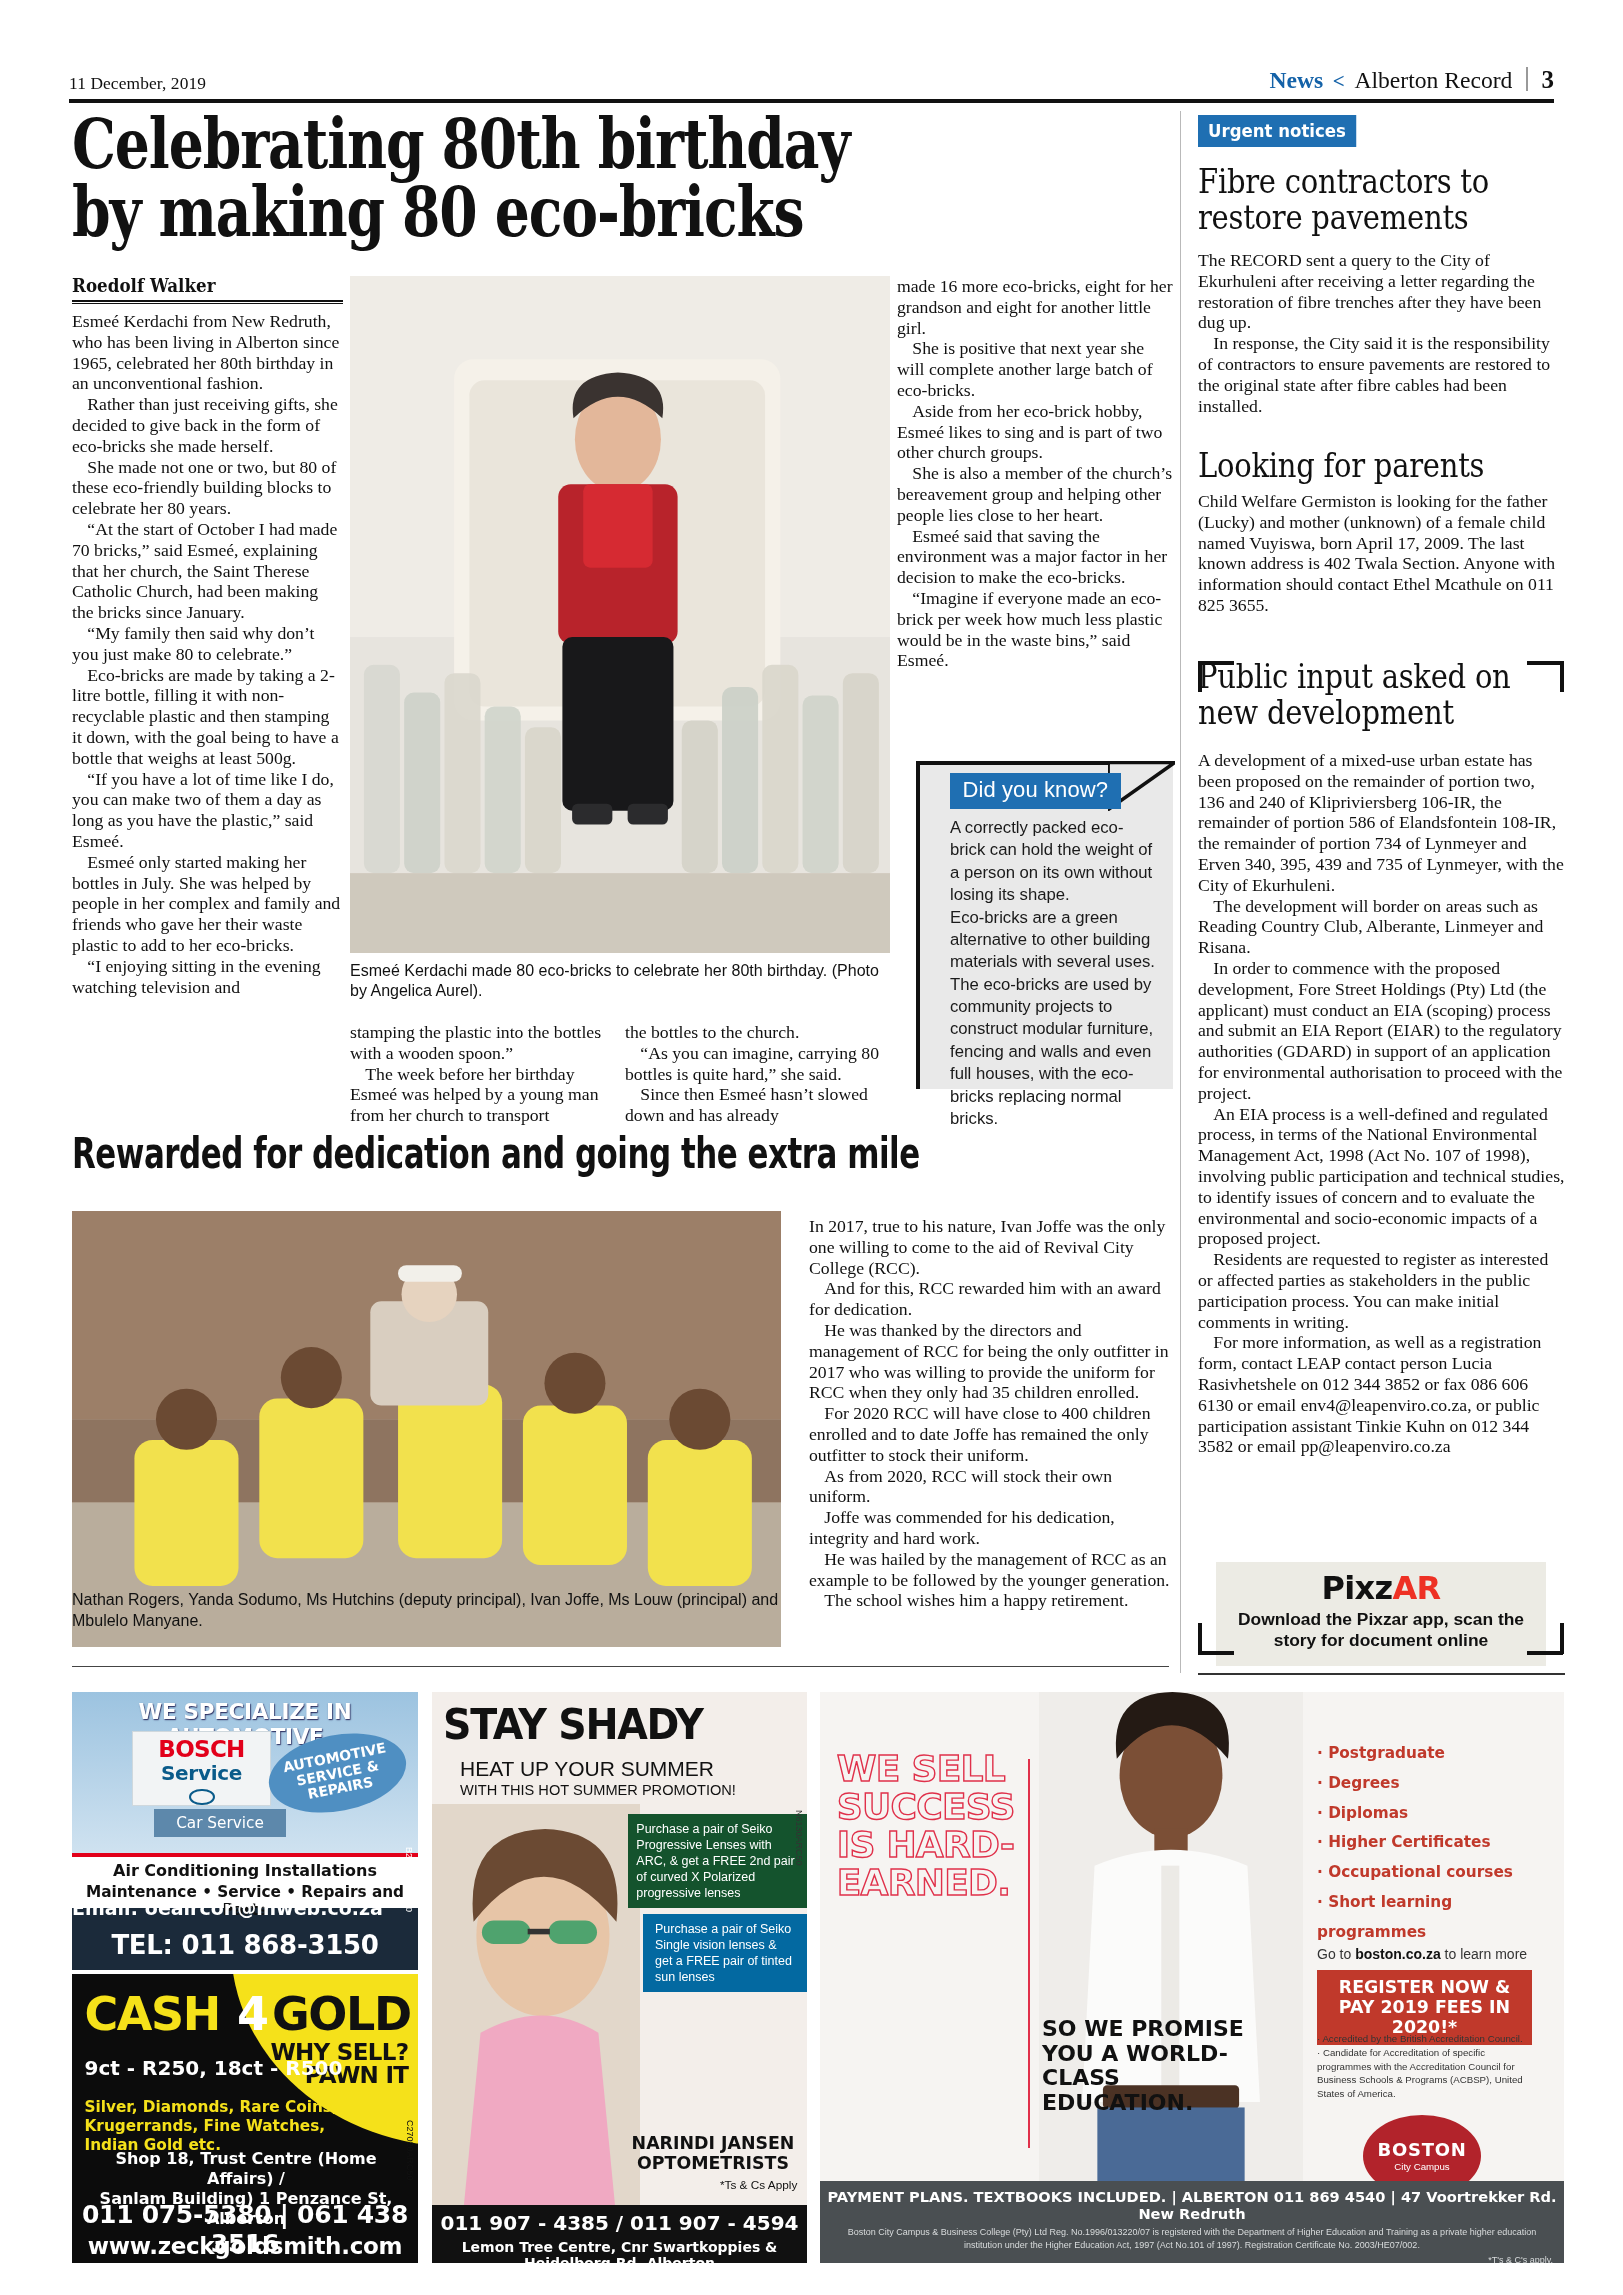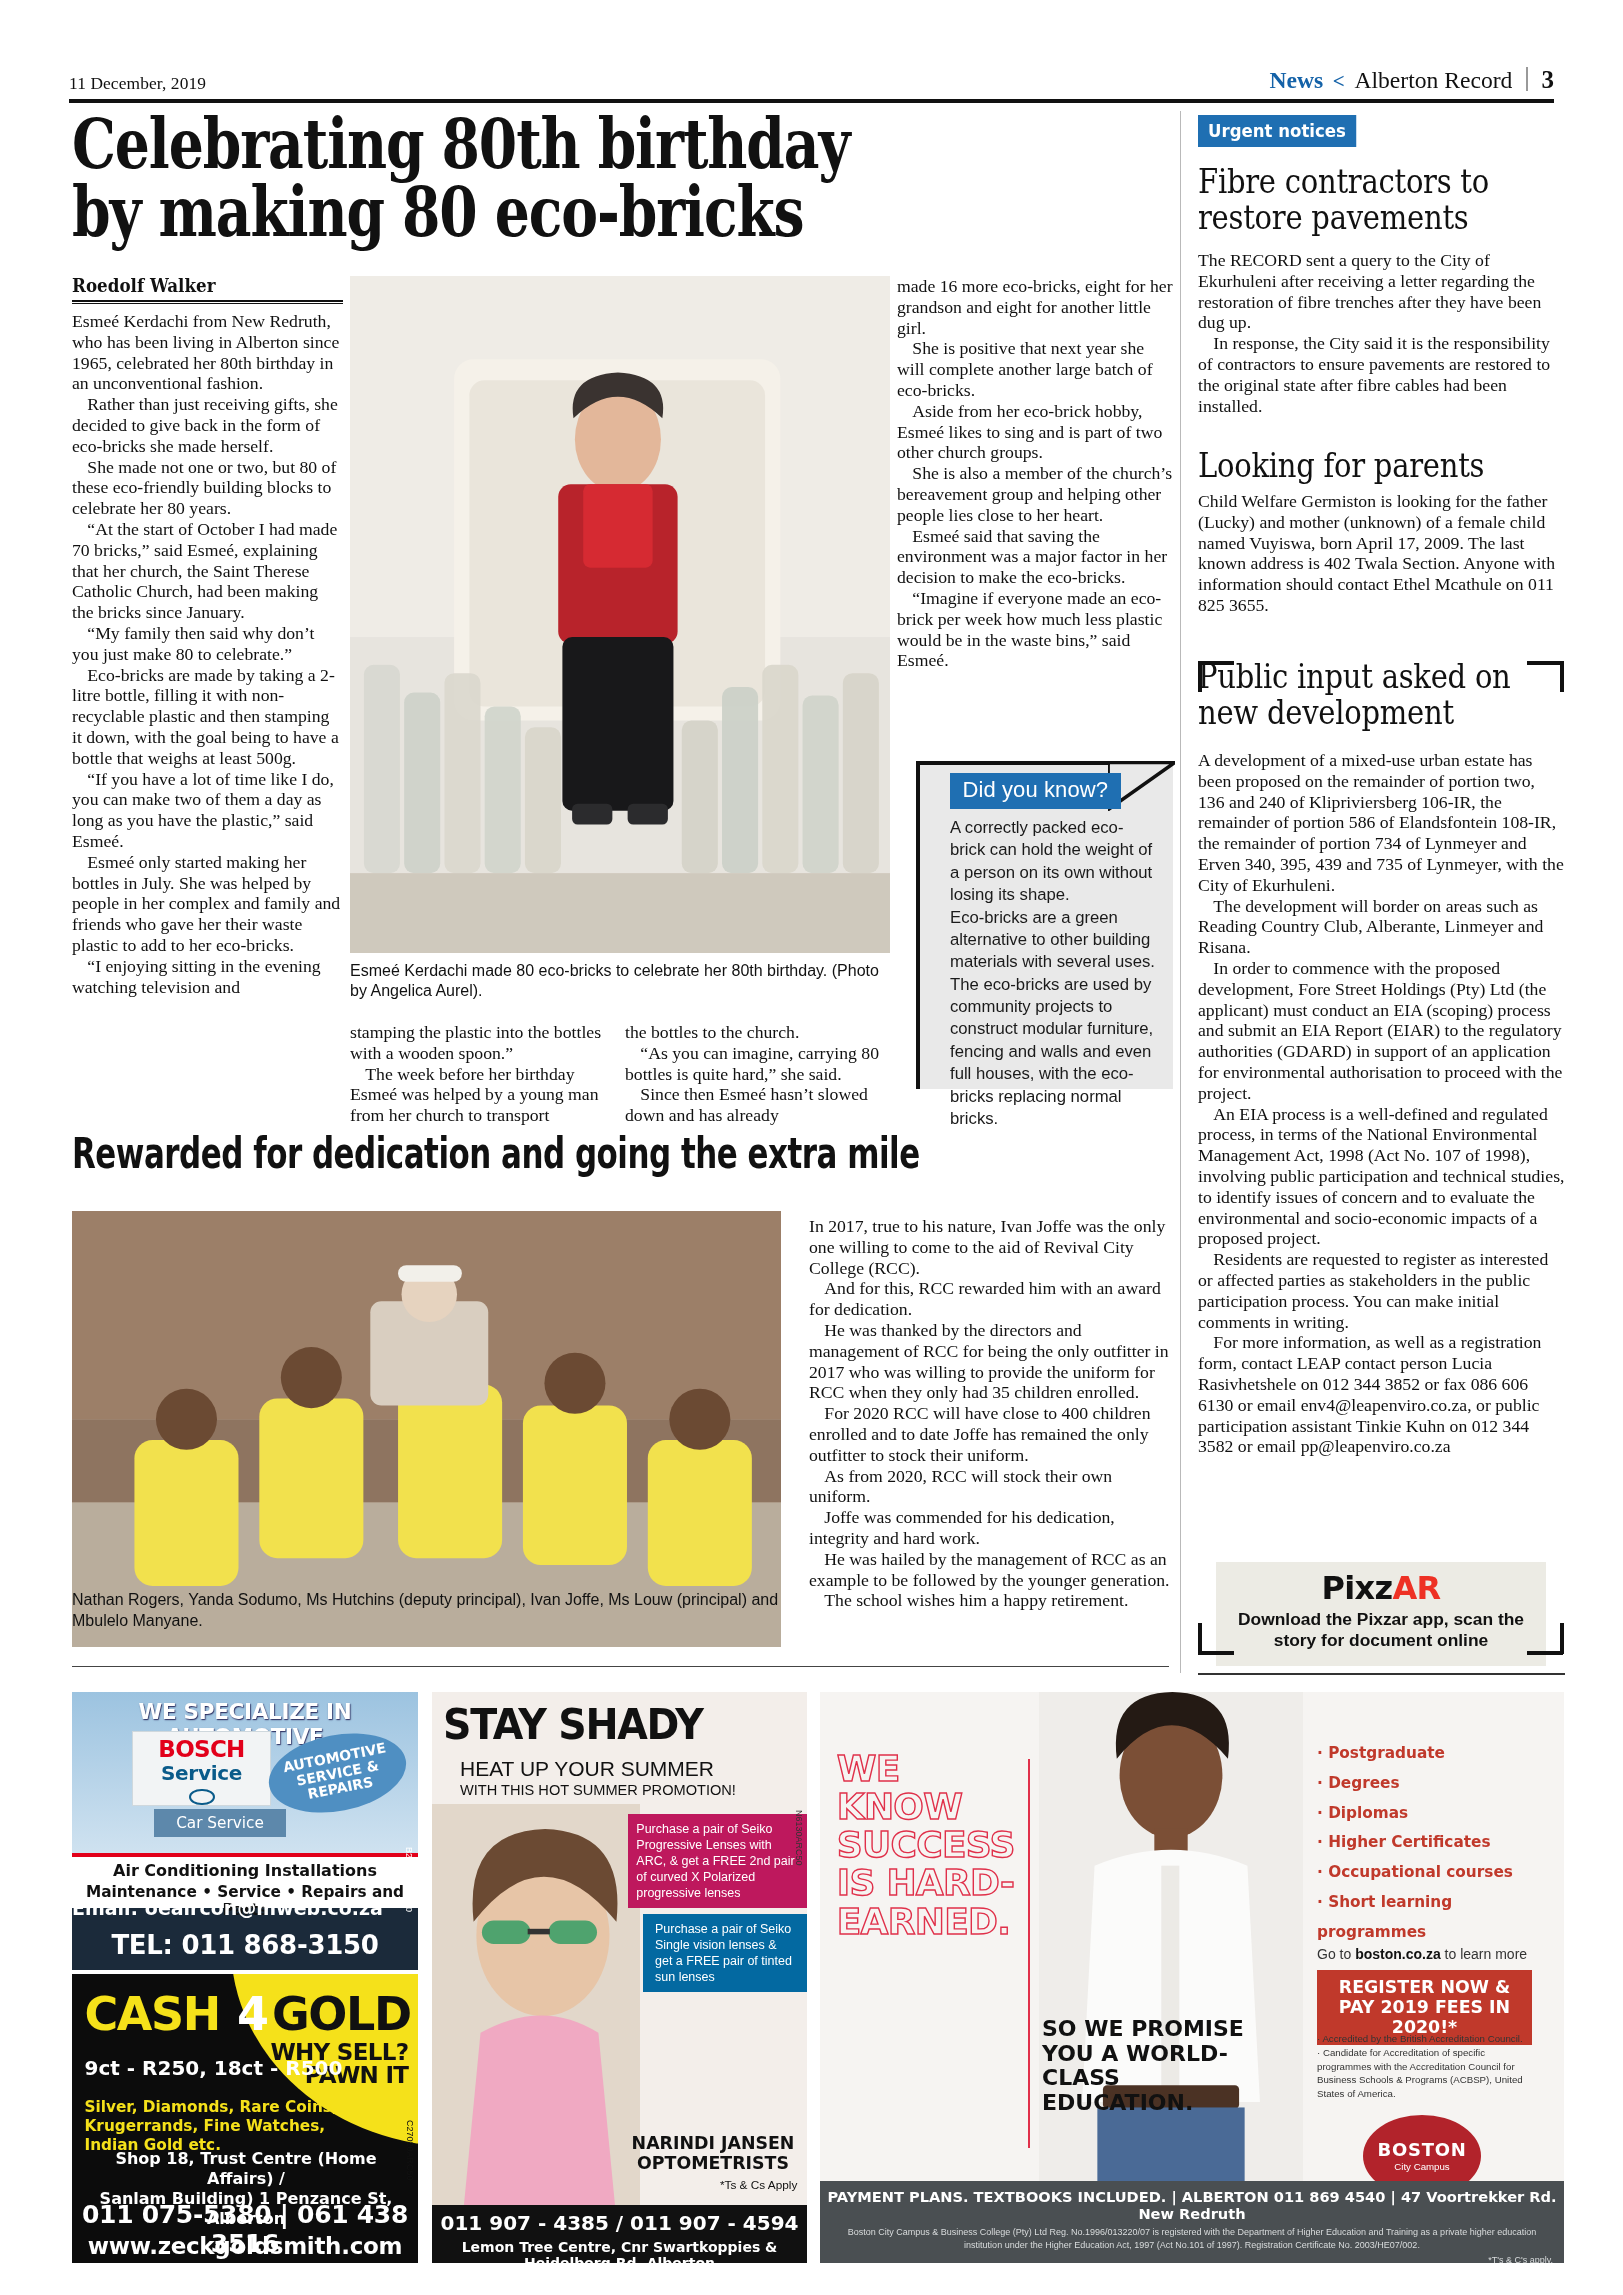--- a/index.html
+++ b/index.html
@@ -218,21 +218,21 @@
   .gold-addr{ position:absolute; left:12.5px; top:175px; color:#fff; font-family:"DejaVu Sans", sans-serif; font-weight:700; font-size:16px; line-height:1.25; width:323px; text-align:center;}
   .gold-tel{ position:absolute; left:0; right:0; top:226px; text-align:center; color:#fff; font-family:"DejaVu Sans", sans-serif; font-weight:700; font-size:25px; letter-spacing:-0.3px;}
   .gold-web{ position:absolute; left:0; right:0; bottom:4.2px; text-align:center; color:#fff; font-family:"DejaVu Sans", sans-serif; font-weight:700; font-size:23px; letter-spacing:-0.3px;}
   .gold-code{ position:absolute; right:2.8px; top:146px; color:#111; font-family:"Liberation Sans", sans-serif; font-size:9px; writing-mode:vertical-rl; }
 
   .ad-shady{ position:absolute; left:432px; top:1692px; width:375px; height:571px; background:#f3eeea; overflow:hidden; }
   .shady-title{ position:absolute; left:11px; top:7px; font-family:"DejaVu Sans", sans-serif; font-weight:700; font-size:43px; letter-spacing:-1.4px; color:#111; transform:scaleX(.92); transform-origin:left top;}
   .shady-sub{ position:absolute; left:28px; top:65px; font-family:"Liberation Sans", sans-serif; font-size:21px; color:#111; }
   .shady-sub2{ position:absolute; left:28px; top:90px; font-family:"Liberation Sans", sans-serif; font-size:14.6px; color:#111; }
   .shady-photo{ position:absolute; left:0; top:112px; width:208px; height:416px; background:linear-gradient(160deg,#dfd3c6,#c9b8a8);}
-  .shady-pink1{ position:absolute; right:0; top:122px; width:179px; background:#be185d; color:#fff; font-family:"Liberation Sans", sans-serif; font-size:12.5px; line-height:1.28; padding:7px 8.3px;}
+  .shady-pink1{ position:absolute; right:0; top:122px; width:179px; background:#14532d; color:#fff; font-family:"Liberation Sans", sans-serif; font-size:12.5px; line-height:1.28; padding:7px 8.3px;}
   .shady-pink2{ position:absolute; right:0; top:222px; width:164px; background:#0369a1; color:#fff; font-family:"Liberation Sans", sans-serif; font-size:12.5px; line-height:1.28; padding:7px 12px;}
   .shady-brand{ position:absolute; right:7px; bottom:90px; width:174px; text-align:center; font-family:"DejaVu Sans", sans-serif; font-weight:700; font-size:17.4px; color:#111; line-height:1.15;}
   .shady-tcs{ position:absolute; right:9.7px; bottom:71px; font-family:"Liberation Sans", sans-serif; font-size:11.8px; color:#111;}
   .shady-bar{ position:absolute; left:0; right:0; bottom:0; height:58px; background:#111; color:#fff; text-align:center; padding-top:5.6px;}
   .shady-bar .t1{ font-family:"DejaVu Sans", sans-serif; font-weight:700; font-size:20px; }
   .shady-bar .t2{ font-family:"DejaVu Sans", sans-serif; font-weight:700; font-size:14px; margin-top:4.2px;}
   .shady-code{ position:absolute; right:2.8px; top:118px; color:#333; font-family:"Liberation Sans", sans-serif; font-size:9px; writing-mode:vertical-rl;}
 
   .ad-boston{ position:absolute; left:820px; top:1692px; width:744px; height:571px; background:#f6f4f2; overflow:hidden; }
   .bos-outline{ position:absolute; left:16.7px; top:58px; width:180px;
@@ -503,21 +503,21 @@
     <div class="shady-brand">NARINDI JANSEN OPTOMETRISTS</div>
     <div class="shady-tcs">*Ts &amp; Cs Apply</div>
     <div class="shady-code">N6130ARC50</div>
     <div class="shady-bar">
       <div class="t1">011 907 - 4385 / 011 907 - 4594</div>
       <div class="t2">Lemon Tree Centre, Cnr Swartkoppies &amp; Heidelberg Rd, Alberton</div>
     </div>
   </div>
 
   <div class="ad-boston">
-    <div class="bos-outline">WE KNOW SUCCESS IS HARD-EARNED.</div>
+    <div class="bos-outline">WE SELL SUCCESS IS HARD-EARNED.</div>
     <div class="bos-divider"></div>
     <div class="bos-photo">
       <svg class="ph-fill" viewBox="0 0 380 760" preserveAspectRatio="none">
         <rect width="380" height="760" fill="#efedea"></rect>
         <ellipse cx="190" cy="120" rx="74" ry="90" fill="#7b4f36"></ellipse>
         <path d="M112 96 q78 -96 160 0 q12 -94 -80 -96 q-92 2 -80 96z" fill="#241a14"></path>
         <rect x="166" y="196" width="48" height="52" fill="#7b4f36"></rect>
         <path d="M80 250 q110 -46 220 0 l18 340 l-256 0 z" fill="#fbfbfa"></path>
         <rect x="176" y="250" width="26" height="330" fill="#eceae6"></rect>
         <rect x="92" y="566" width="196" height="34" rx="6" fill="#4b3224"></rect>

